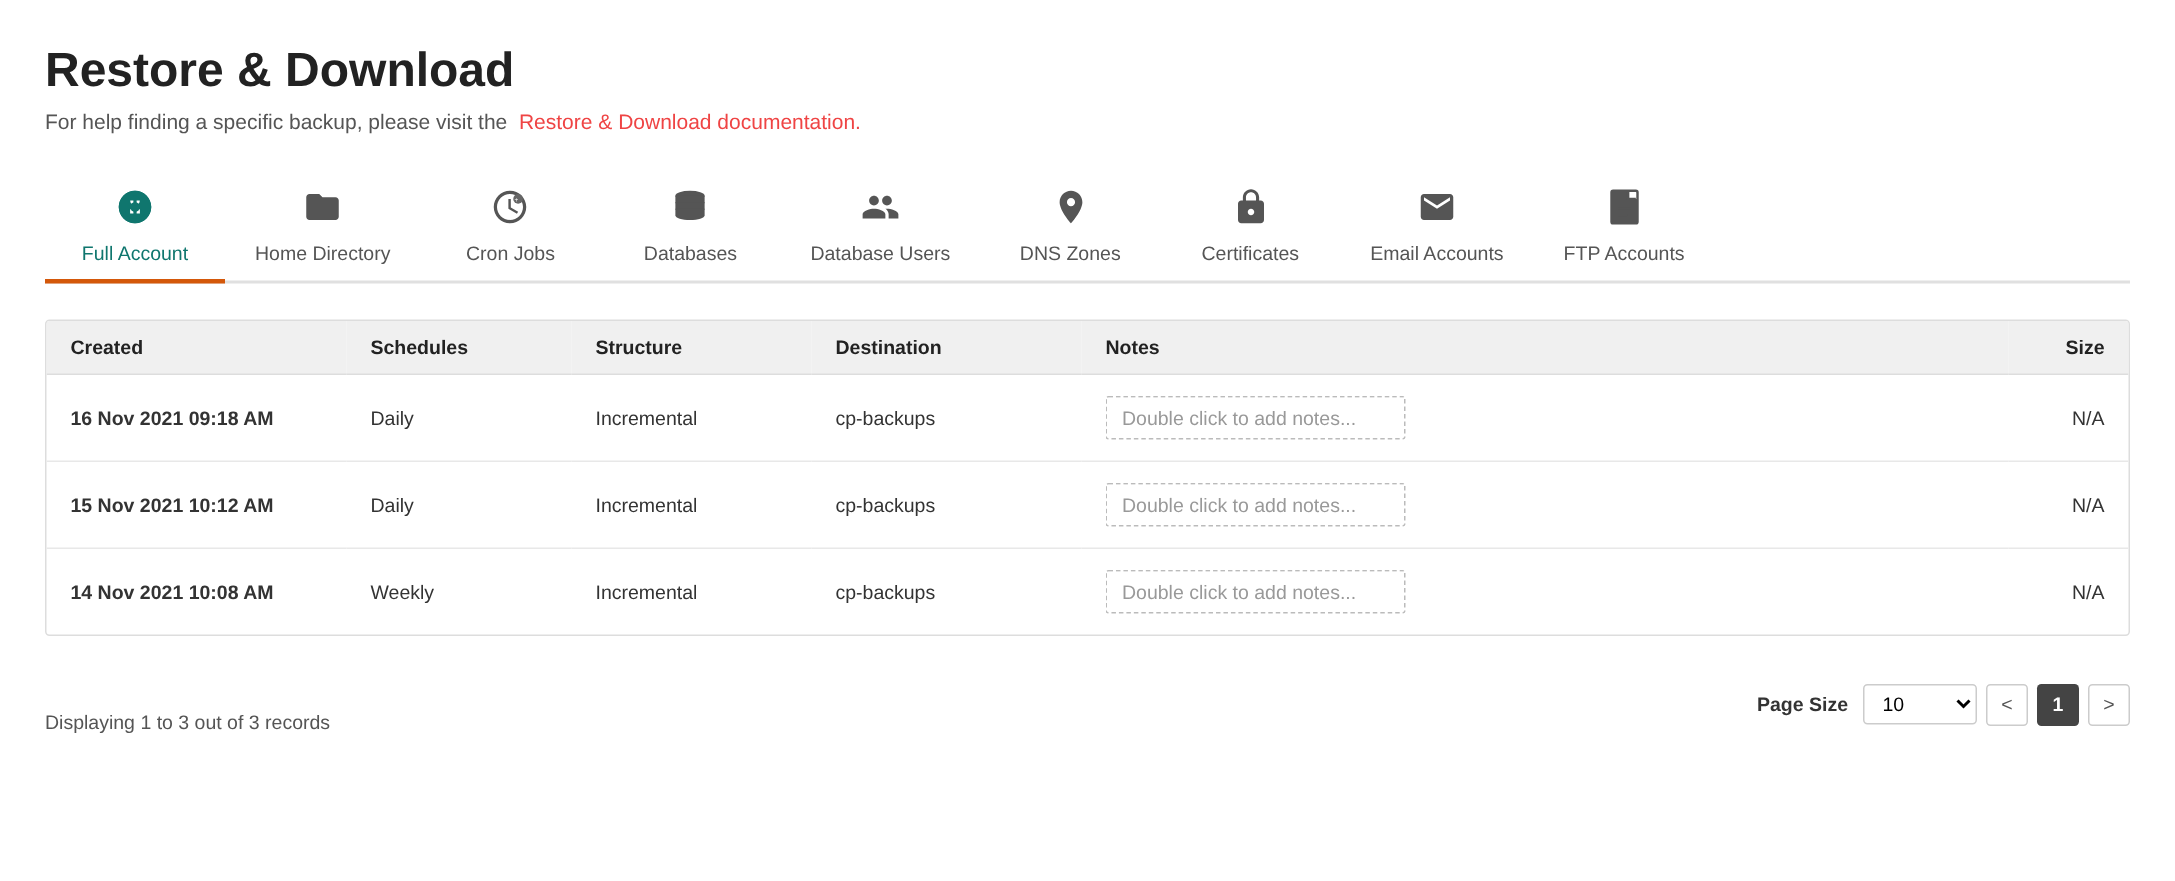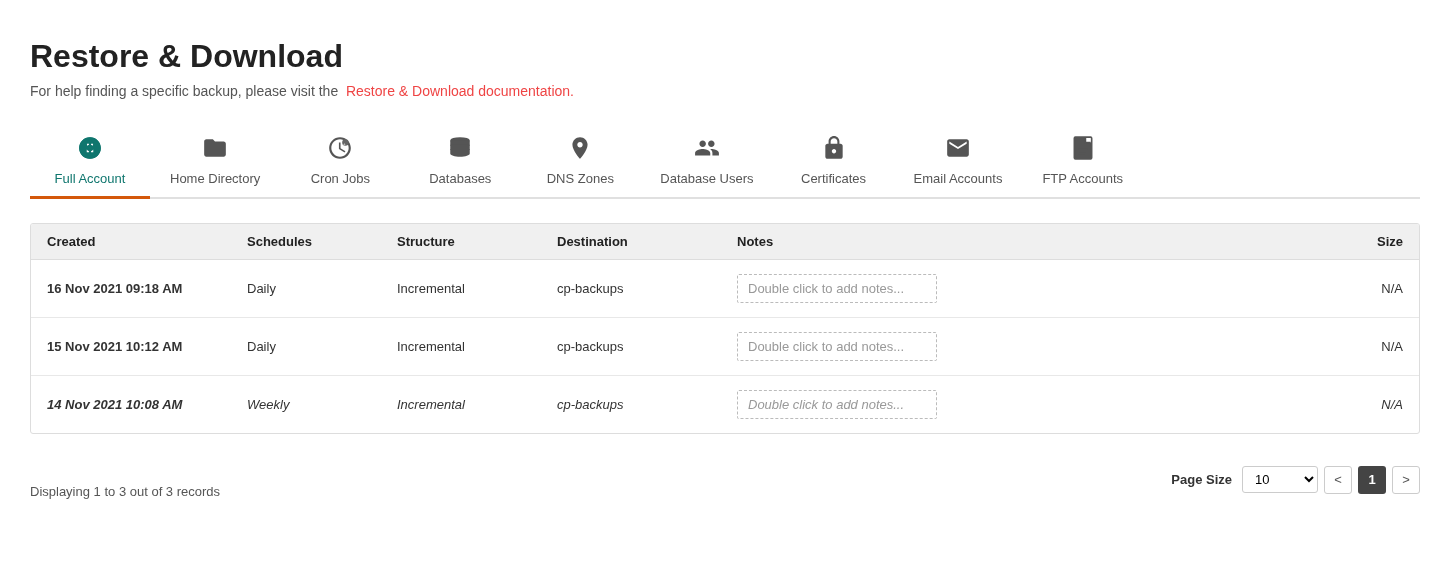--- a/index.html
+++ b/index.html
@@ -5,21 +5,21 @@
     * { box-sizing: border-box; margin: 0; padding: 0; }
     body {
       font-family: -apple-system, BlinkMacSystemFont, "Segoe UI", Arial, sans-serif;
       background: #f5f5f5;
       color: #333;
       font-size: 14px;
     }
     .page-wrapper {
       background: #fff;
       min-height: 587px;
-      padding: 38px 30px 20px 30px;
+      padding: 28px 30px 20px 30px;
     }
     .page-title {
       font-size: 32px;
       font-weight: 700;
       color: #222;
       margin-bottom: 8px;
     }
     .page-subtitle {
       font-size: 14px;
       color: #555;
@@ -80,21 +80,21 @@
       text-align: left;
       padding: 10px 16px;
       font-weight: 700;
       font-size: 13px;
       color: #222;
       border-bottom: 1px solid #ddd;
     }
     tbody tr {
       border-bottom: 1px solid #e8e8e8;
     }
-    tbody tr:last-child { border-bottom: none; font-style: italic; }
+    tbody tr:last-child { border-bottom: none; }
     tbody td {
       padding: 14px 16px;
       font-size: 13px;
       color: #333;
       vertical-align: middle;
     }
     .col-created { width: 200px; font-weight: 700; }
     .col-schedules { width: 150px; }
     .col-structure { width: 160px; }
     .col-destination { width: 180px; }
@@ -225,33 +225,33 @@
             <path d="M3 9v4c0 1.66 4.03 3 9 3s9-1.34 9-3V9"></path>
             <path d="M3 13v4c0 1.66 4.03 3 9 3s9-1.34 9-3v-4"></path>
           </svg>
       </span>
       <span class="tab-label">Databases</span>
     </div>
 
     <div class="tab">
       <span class="tab-icon">
         <svg class="icon-svg" viewBox="0 0 24 24">
+            <path d="M16 11c1.66 0 2.99-1.34 2.99-3S17.66 5 16 5c-1.66 0-3 1.34-3 3s1.34 3 3 3zm-8 0c1.66 0 2.99-1.34 2.99-3S9.66 5 8 5C6.34 5 5 6.34 5 8s1.34 3 3 3zm0 2c-2.33 0-7 1.17-7 3.5V19h14v-2.5c0-2.33-4.67-3.5-7-3.5zm8 0c-.29 0-.62.02-.97.05 1.16.84 1.97 1.97 1.97 3.45V19h6v-2.5c0-2.33-4.67-3.5-7-3.5z"></path>
+          </svg>
+      </span>
+      <span class="tab-label">Database Users</span>
+    </div>
+
+    <div class="tab">
+      <span class="tab-icon">
+        <svg class="icon-svg" viewBox="0 0 24 24">
             <path d="M12 2C8.13 2 5 5.13 5 9c0 5.25 7 13 7 13s7-7.75 7-13c0-3.87-3.13-7-7-7zm0 9.5c-1.38 0-2.5-1.12-2.5-2.5S10.62 6.5 12 6.5s2.5 1.12 2.5 2.5S13.38 11.5 12 11.5z"></path>
           </svg>
       </span>
       <span class="tab-label">DNS Zones</span>
-    </div>
-
-    <div class="tab">
-      <span class="tab-icon">
-        <svg class="icon-svg" viewBox="0 0 24 24">
-            <path d="M16 11c1.66 0 2.99-1.34 2.99-3S17.66 5 16 5c-1.66 0-3 1.34-3 3s1.34 3 3 3zm-8 0c1.66 0 2.99-1.34 2.99-3S9.66 5 8 5C6.34 5 5 6.34 5 8s1.34 3 3 3zm0 2c-2.33 0-7 1.17-7 3.5V19h14v-2.5c0-2.33-4.67-3.5-7-3.5zm8 0c-.29 0-.62.02-.97.05 1.16.84 1.97 1.97 1.97 3.45V19h6v-2.5c0-2.33-4.67-3.5-7-3.5z"></path>
-          </svg>
-      </span>
-      <span class="tab-label">Database Users</span>
     </div>
 
     <div class="tab">
       <span class="tab-icon">
         <svg class="icon-svg" viewBox="0 0 24 24">
             <path d="M18 8h-1V6c0-2.76-2.24-5-5-5S7 3.24 7 6v2H6c-1.1 0-2 .9-2 2v10c0 1.1.9 2 2 2h12c1.1 0 2-.9 2-2V10c0-1.1-.9-2-2-2zm-6 9c-1.1 0-2-.9-2-2s.9-2 2-2 2 .9 2 2-.9 2-2 2zm3.1-9H8.9V6c0-1.71 1.39-3.1 3.1-3.1 1.71 0 3.1 1.39 3.1 3.1v2z"></path>
           </svg>
       </span>
       <span class="tab-label">Certificates</span>
     </div>

